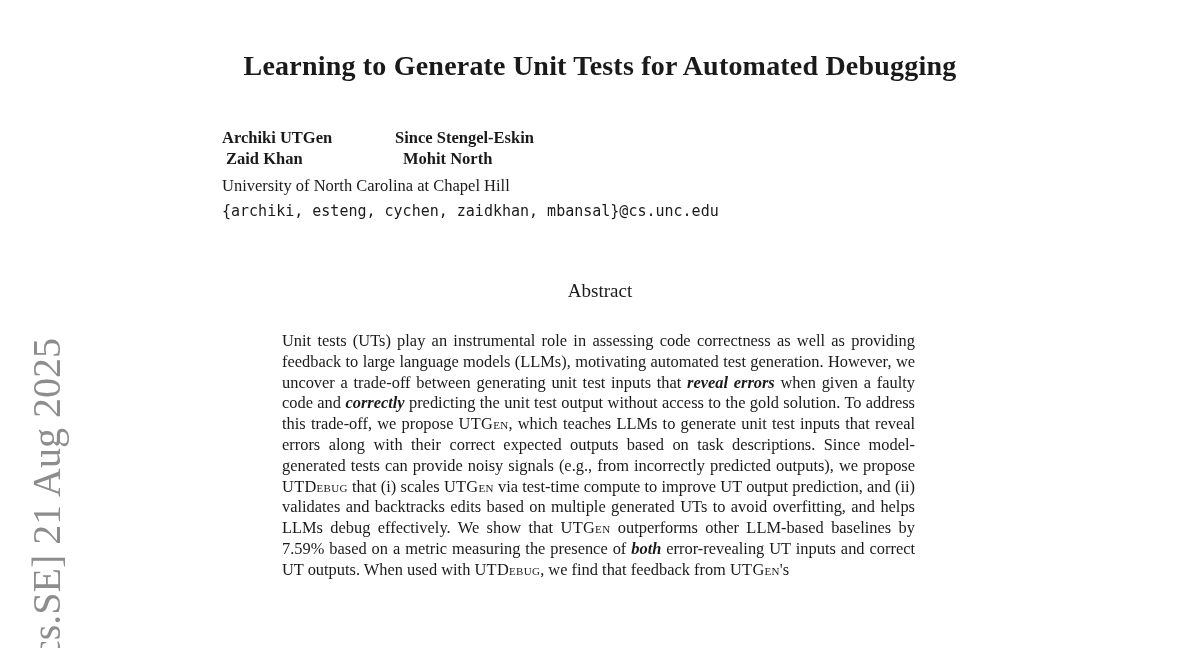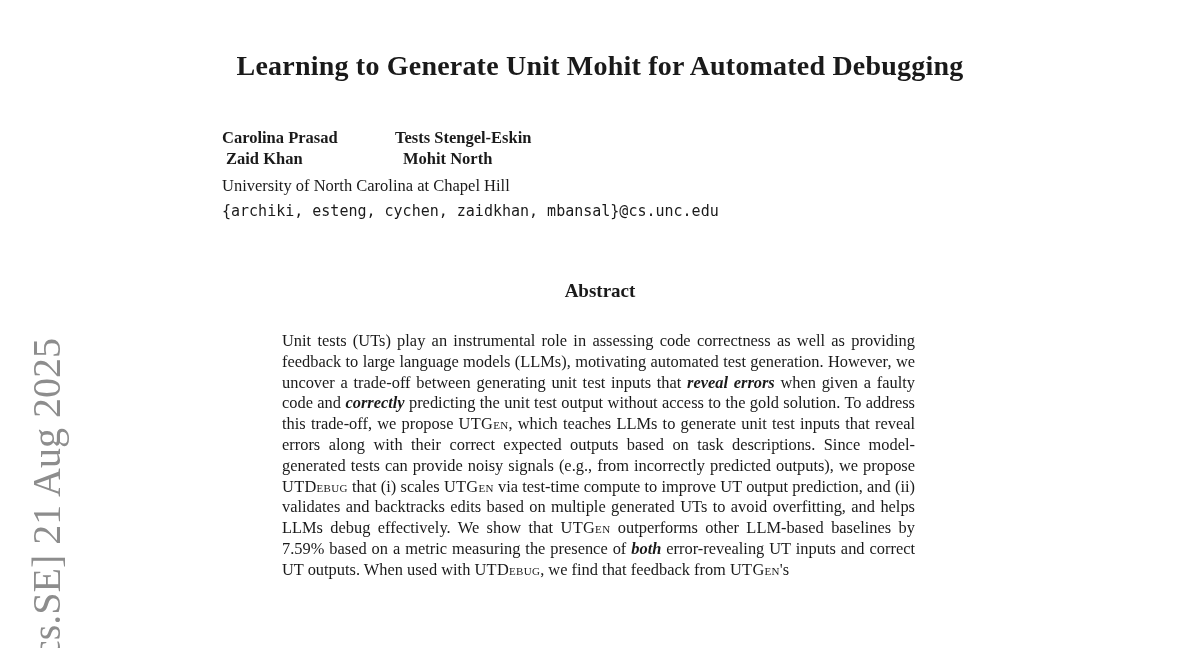--- a/index.html
+++ b/index.html
@@ -31,21 +31,21 @@
     font-size:16.5px; white-space:nowrap;
   }
   .email {
     position:absolute; left:222px; top:202px;
     font-family:"DejaVu Sans Mono","Liberation Mono",monospace;
     font-size:15px; white-space:nowrap;text-align:center;
   }
   .abs-head {
     position:absolute; top:280px; left:0; width:1200px;
     margin:0; text-align:center;
-    font-size:19px; font-weight:bold;
+    font-size:19px; font-weight:normal;
   }
   .abs-body {
     position:absolute; left:282px; top:331px; width:633px;
     margin:0;
     font-size:16.4px; line-height:20.8px;
     text-align:justify; text-justify:inter-word;
   }
   .seg-italic { font-style:italic;font-weight:bold; }
   .seg-smallcaps { font-variant:small-caps; letter-spacing:0.3px;font-family:Liberation Serif, serif; }
   .watermark {
@@ -56,25 +56,25 @@
     white-space:nowrap;
   }
 </style>
 </head>
 <body>
 
 <div class="page" style="--bg: #ffffff; --text: #1a1a1a; --wm: #8d8d8d;">
 
   <div class="watermark">cs.SE] 21 Aug 2025</div>
 
-  <h1 class="title">Learning to Generate Unit Mohit for Automated Debugging</h1>
+  <h1 class="title">Learning to Generate Unit Tests for Automated Debugging</h1>
 
   <div class="authors">
-    <span class="a a1">Carolina Prasad</span>
-    <span class="a a2">Tests Stengel-Eskin</span>
+    <span class="a a1">Archiki UTGen</span>
+    <span class="a a2">Since Stengel-Eskin</span>
     <span class="a a4">Zaid Khan</span>
     <span class="a a5">Mohit North</span>
   </div>
 
   <div class="affil">University of North Carolina at Chapel Hill</div>
 
   <div class="email">{archiki, esteng, cychen, zaidkhan, mbansal}@cs.unc.edu</div>
 
   <h2 class="abs-head">Abstract</h2>
 

